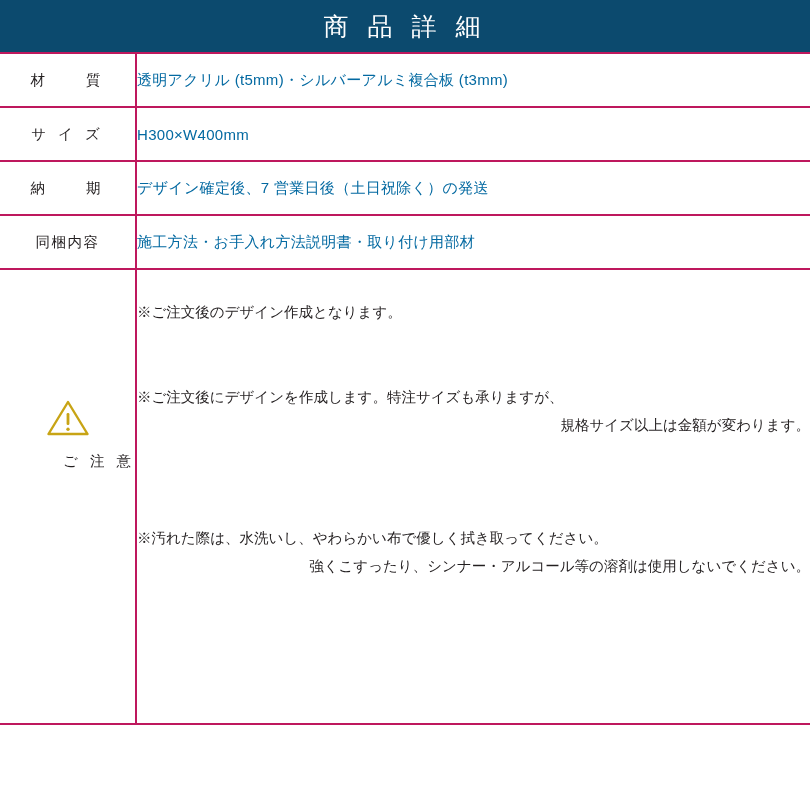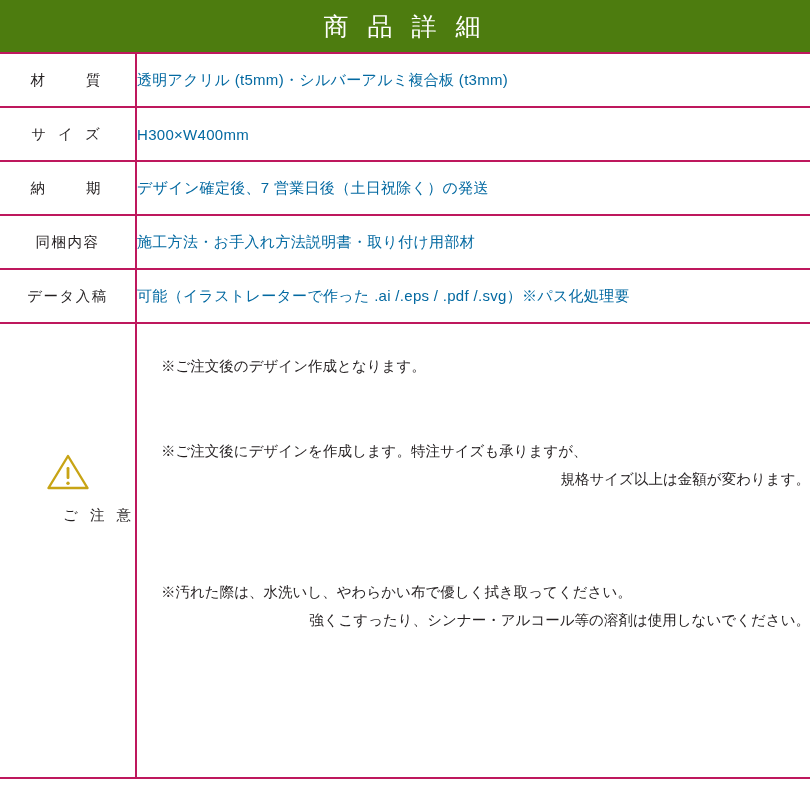--- a/index.html
+++ b/index.html
@@ -15,21 +15,21 @@
     overflow: hidden;
   }
   .sheet {
     width: 810px;
     height: 810px;
     position: relative;
     box-sizing: border-box;
   }
   .header {
     height: 52px;
-    background: #4d7c0f;
+    background: #0c4a6e;
     color: #ffffff;
     display: flex;
     align-items: center;
     justify-content: center;
     letter-spacing: 6px;
     font-size: 25px;
     font-weight: 500;
   }
   .tbl {
     width: 810px;
@@ -94,21 +94,20 @@
   }
   .note-body {
     padding: 70px 10px 0 22px;
     font-size: 14.5px;
     line-height: 1.95;
     color: #231f20;
   }
   .note-p {
     margin: 0 0 28px 0;
     white-space: pre-line;
-    padding-left: 24px;
   }
   .note-p:last-child {
     margin-bottom: 0;
   }
   .note-indent {
     display: block;
     padding-left: 16px;
     text-align: right;
   }
 </style>
@@ -130,24 +129,20 @@
         <td class="val">H300×W400mm</td>
       </tr>
       <tr class="row-h">
         <td class="lbl">納　　期</td>
         <td class="val">デザイン確定後、7 営業日後（土日祝除く）の発送</td>
       </tr>
       <tr class="row-h">
         <td class="lbl lbl-tight">同梱内容</td>
         <td class="val">施工方法・お手入れ方法説明書・取り付け用部材</td>
       </tr>
-      <tr class="row-h">
-        <td class="lbl lbl-tight">データ入稿</td>
-        <td class="val">可能（イラストレーターで作った .ai /.eps / .pdf /.svg）※パス化処理要</td>
-      </tr>
       <tr class="note-row">
         <td class="lbl note-label">
           <div class="note-label-inner">
             <svg class="warn-icon" viewBox="0 0 42 36" aria-hidden="true">
               <path d="M21 2 L40.5 34 L1.5 34 Z" fill="none" stroke="#c8a415" stroke-width="2.4" stroke-linejoin="round"></path>
               <rect x="19.6" y="13" width="2.8" height="12" rx="1.2" fill="#c8a415"></rect>
               <circle cx="21" cy="29.2" r="1.7" fill="#c8a415"></circle>
             </svg>
             <span class="note-label-text">ご 注 意</span>
           </div>

